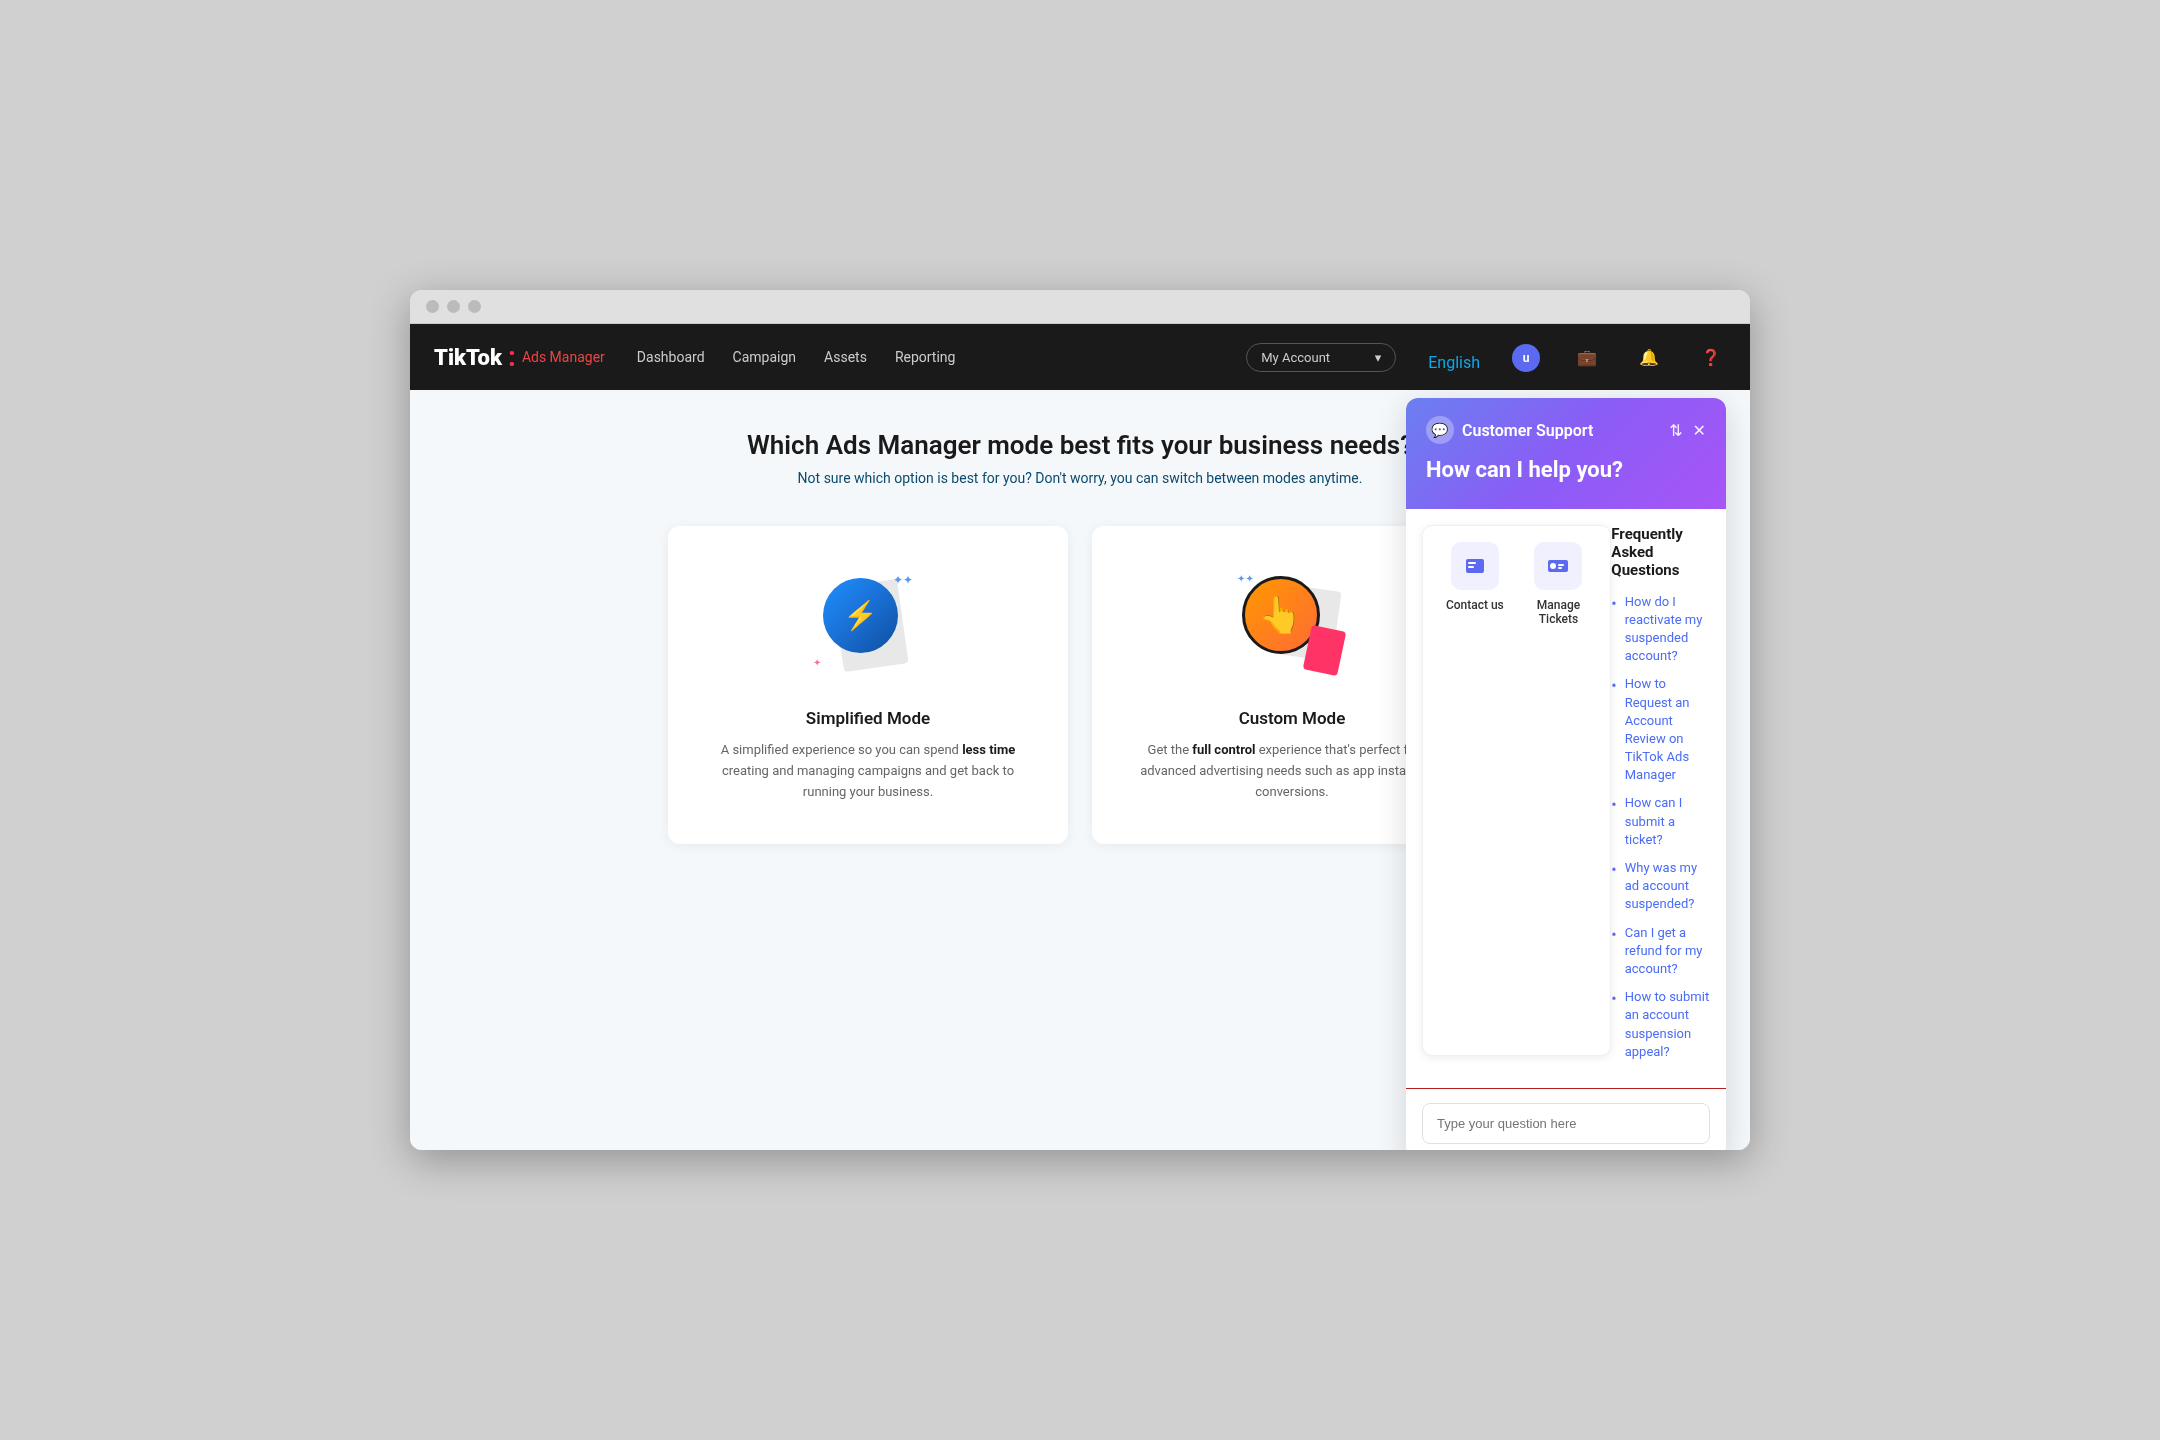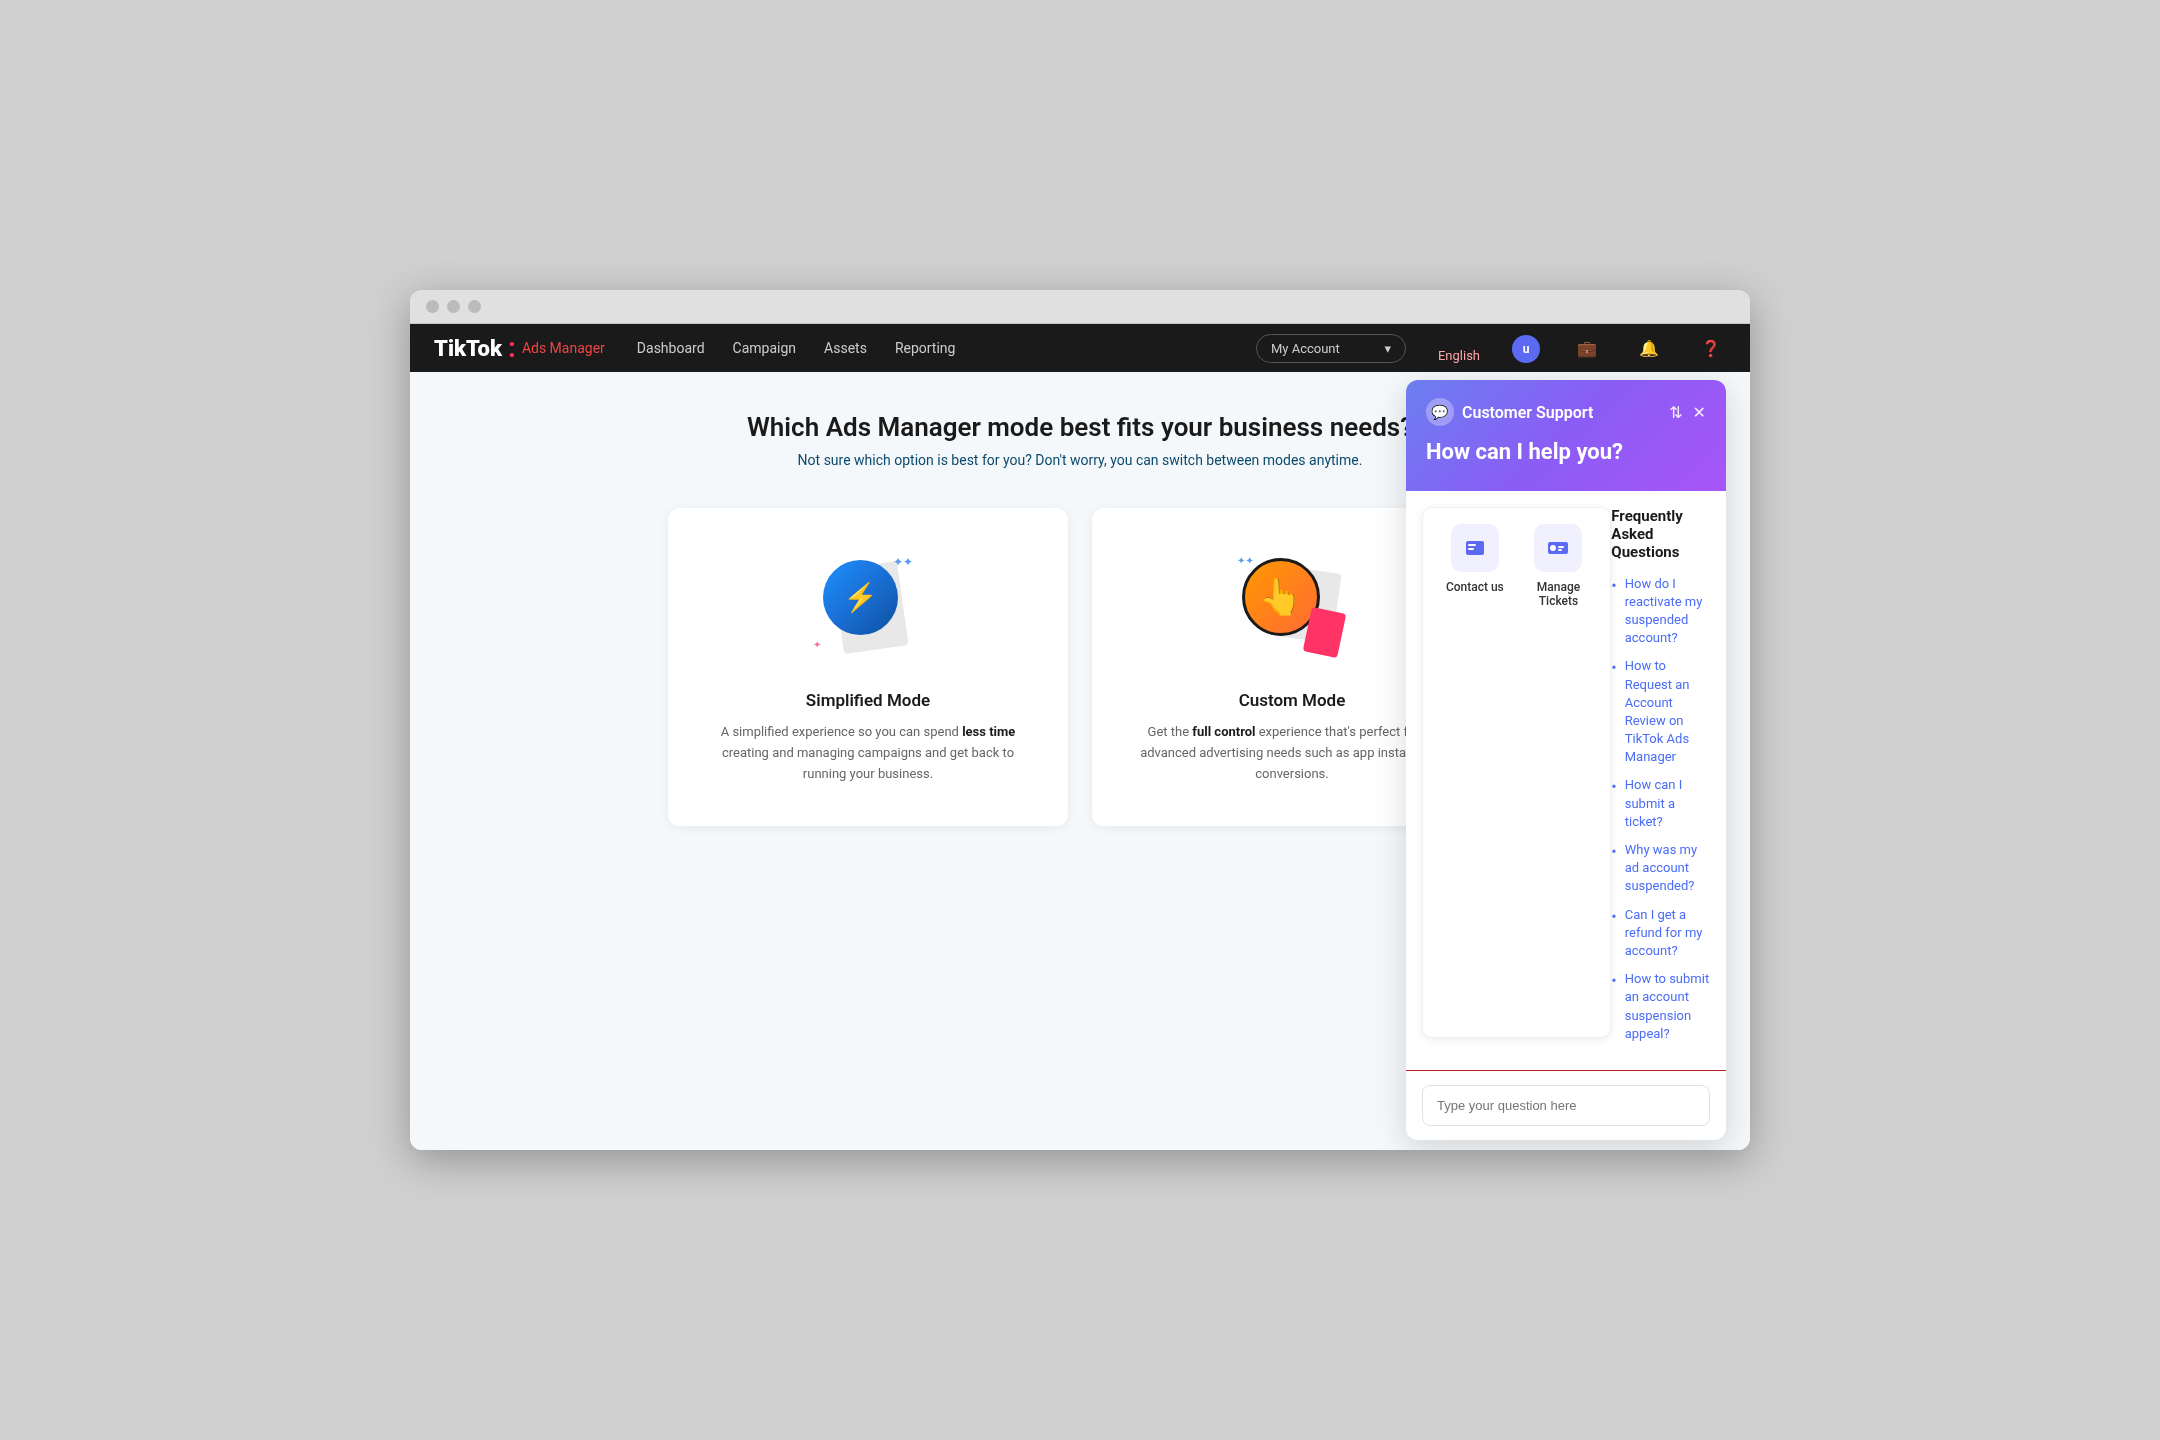--- a/index.html
+++ b/index.html
@@ -41,21 +41,21 @@
     .browser-content {
       flex: 1;
       display: flex;
       flex-direction: column;
       overflow: hidden;
     }
 
     
     .topnav {
       background: #1a1a1a;
-      height: 48px;
+      height: 66px;
       display: flex;
       align-items: center;
       padding: 0 24px;
       gap: 32px;
       flex-shrink: 0;
     }
 
     .logo {
       display: flex;
       align-items: center;
@@ -108,22 +108,22 @@
       color: #ccc;
       font-size: 13px;
       cursor: pointer;
       display: flex;
       align-items: center;
       gap: 8px;
       min-width: 150px;
     }
 
     .lang-btn {
-      color: #fca5a5;
-      font-size: 13px;
+      color: #0ea5e9;
+      font-size: 16px;
     }
 
     .nav-icon-btn {
       width: 30px; height: 30px;
       display: flex; align-items: center; justify-content: center;
       cursor: pointer;
       color: #ccc;
       font-size: 16px;
     }
 

